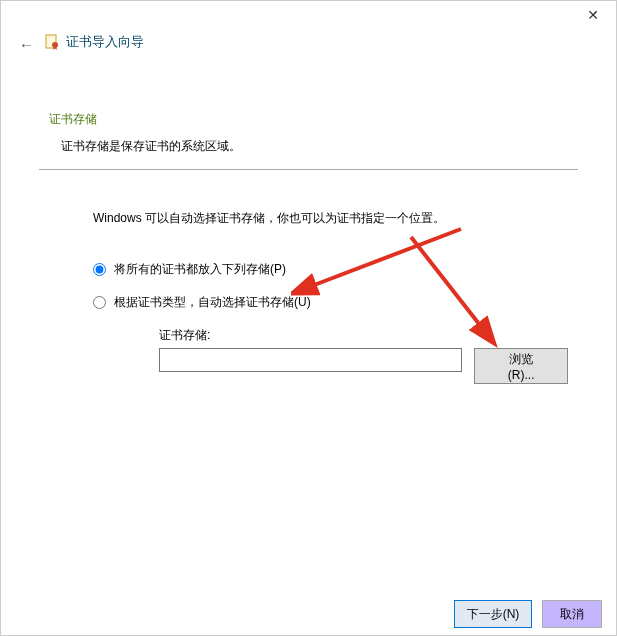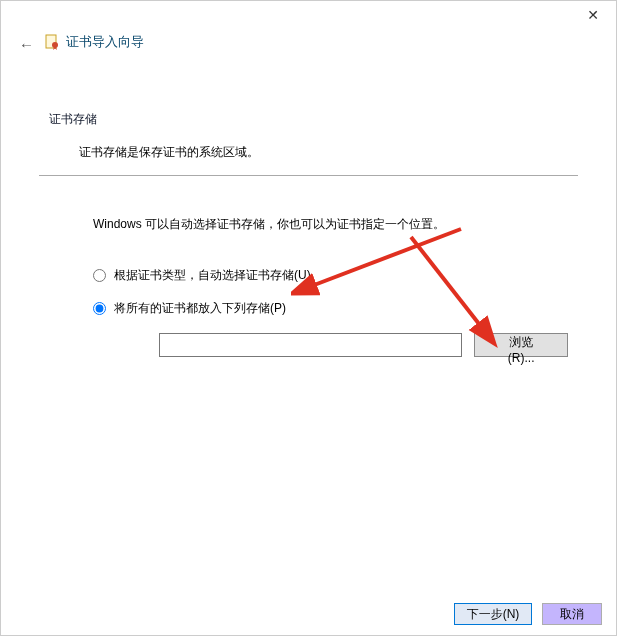--- a/index.html
+++ b/index.html
@@ -61,27 +61,27 @@
     }
     .wizard-title {
       color: #0c4a6e;
       font-size: 13px;
     }
     .content {
       padding: 60px 48px 0 48px;
     }
     .section-title {
       font-size: 12px;
-      color: #0f172a;
-      margin-bottom: 16px;
+      color: #4d7c0f;
+      margin-bottom: 10px;
     }
     .section-desc {
       font-size: 12px;
       color: #000;
-      margin-left: 30px;
+      margin-left: 12px;
       margin-bottom: 10px;
     }
     .divider {
       border: none;
       border-top: 1px solid #aaa;
       margin: 14px -10px 0 -10px;
     }
     .body-text {
       margin-top: 40px;
       margin-left: 44px;
@@ -120,42 +120,42 @@
     }
     .store-input {
       width: 336px;
       height: 24px;
       border: 1px solid #777;
       padding: 2px 4px;
       font-size: 12px;
       background: #fff;
     }
     .browse-btn {
-      height: 24px;
+      height: 36px;
       border: 1px solid #888;
       background: #e1e1e1;
       padding: 0 23px;
       font-size: 12px;
       cursor: pointer;
       min-width: 76px;
     }
     .footer {
       position: absolute;
       bottom: 0;
       left: 0;
       right: 0;
       height: 42px;
       display: flex;
       justify-content: flex-end;
       align-items: center;
       padding: 0 14px;
       gap: 10px;
     }
     .footer-btn {
-      height: 22px;
+      height: 28px;
       min-width: 78px;
       border: 1px solid #0078d7;
       background: #e1e9f5;
       font-size: 12px;
       cursor: pointer;
       padding: 0 10px;
     }
     .footer-btn.secondary {
       border: 1px solid #adadad;
       background: #c4b5fd;
@@ -189,29 +189,30 @@
 
   <div class="content">
     <div class="section-title">证书存储</div>
     <div class="section-desc">证书存储是保存证书的系统区域。</div>
     <hr class="divider">
 
     <div class="body-text">Windows 可以自动选择证书存储，你也可以为证书指定一个位置。</div>
 
     <div class="radio-group">
       <label class="radio-item">
+        <input type="radio" name="storeopt" checked="" style="">
+        <span>将所有的证书都放入下列存储(P)</span>
+      </label>
+      <label class="radio-item">
         <input type="radio" name="storeopt" style="">
         <span>根据证书类型，自动选择证书存储(U)</span>
       </label>
-      <label class="radio-item">
-        <input type="radio" name="storeopt" checked="" style="">
-        <span>将所有的证书都放入下列存储(P)</span>
-      </label>
 
       <div class="store-area">
+        <div class="store-label">证书存储:</div>
         <div class="store-row">
           <input type="text" class="store-input" value="" style="">
           <button class="browse-btn">浏览(R)...</button>
         </div>
       </div>
     </div>
   </div>
 
   <svg class="arrow" style="left:290px; top:220px;" width="180" height="80">
     <defs>

